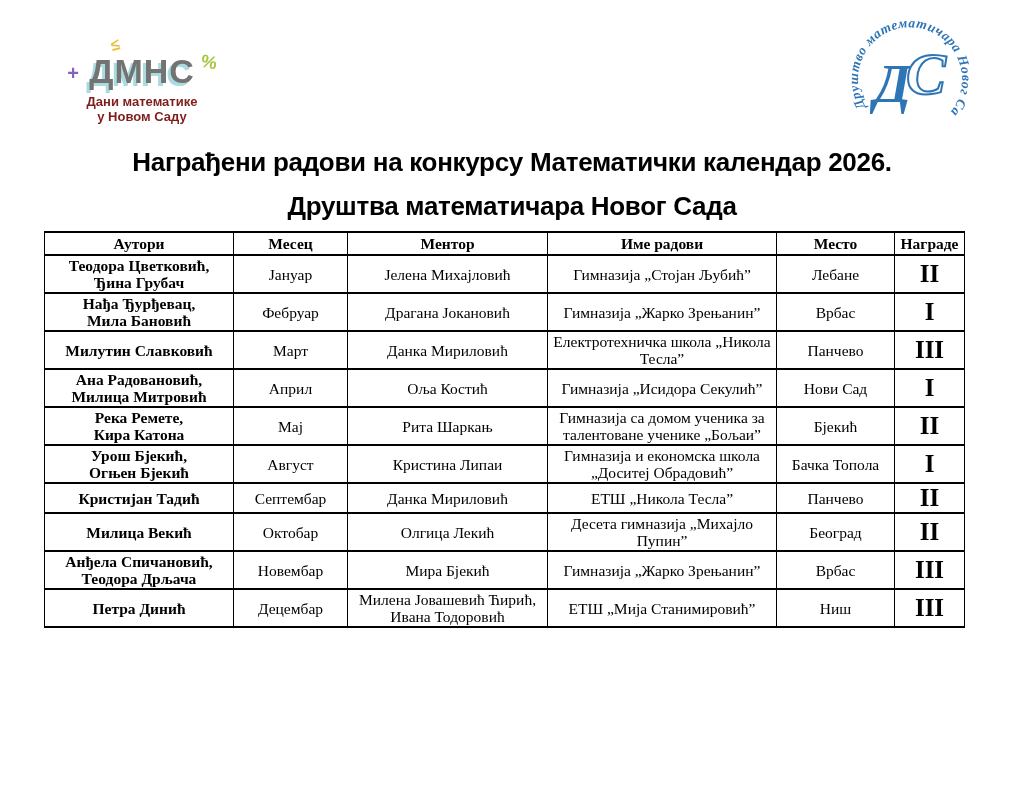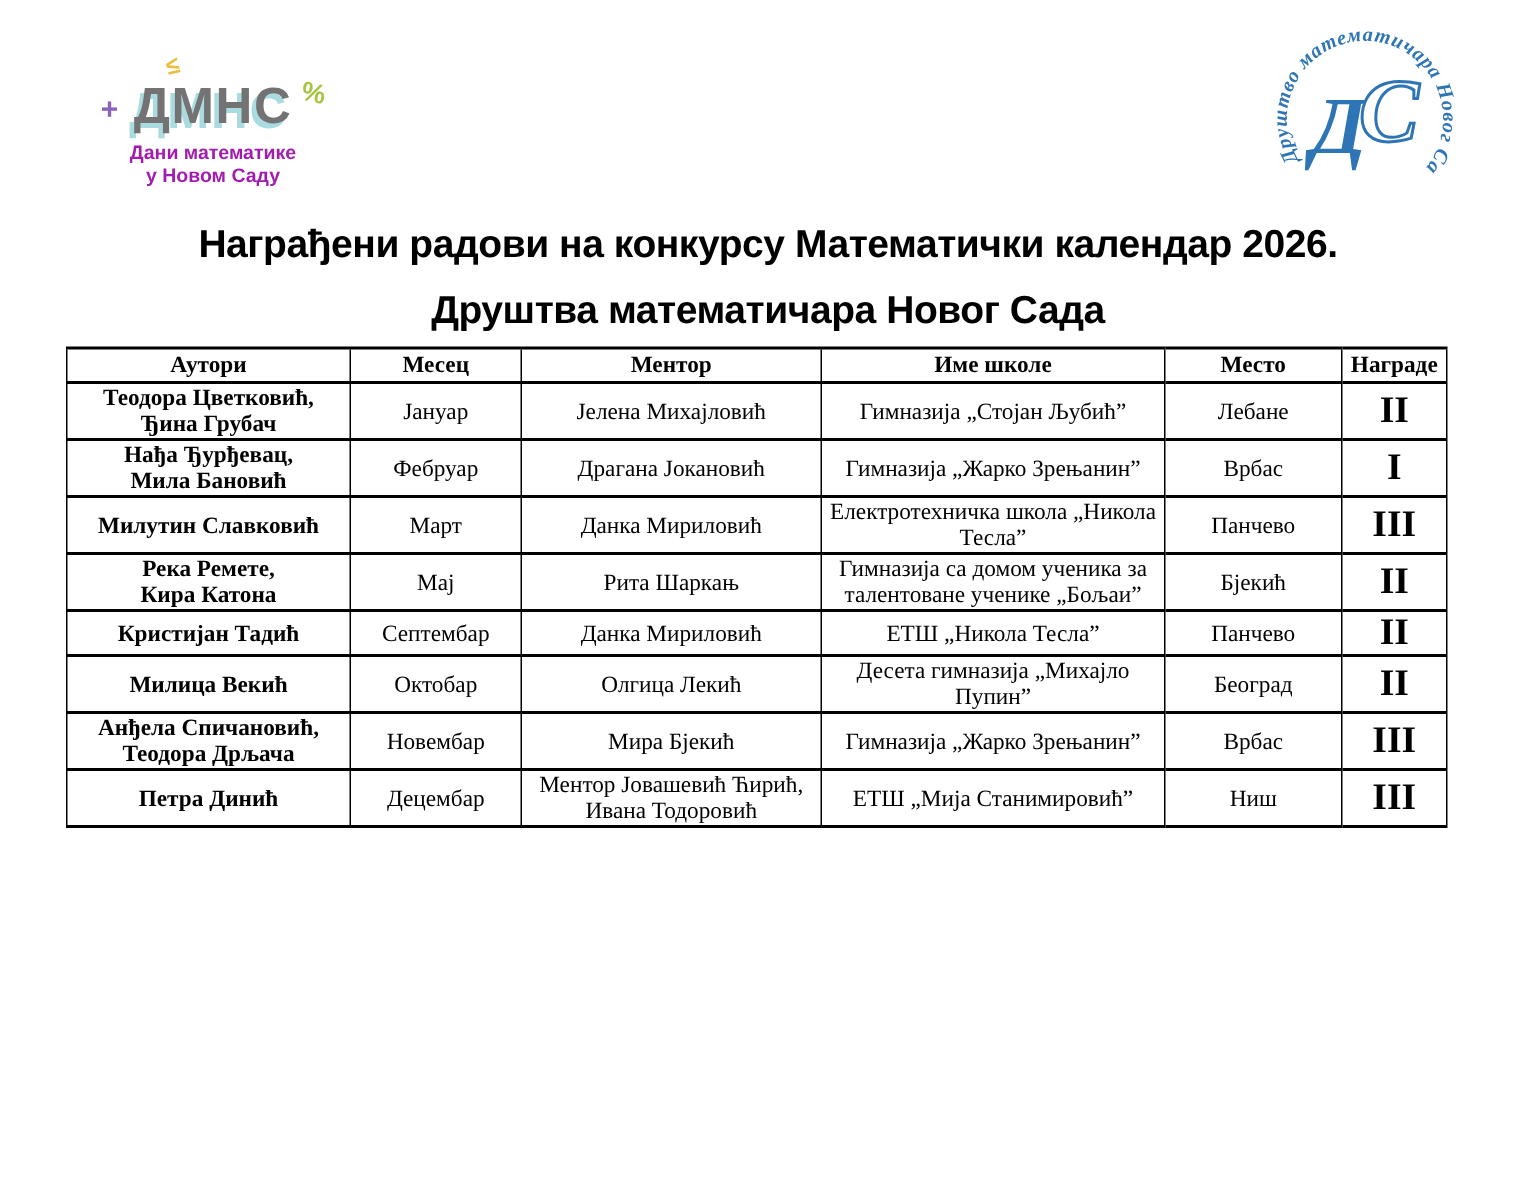--- a/index.html
+++ b/index.html
@@ -25,21 +25,21 @@
   }
   .plus {
     position:absolute; left:-22px; top:10px; color:#8b62b9;
     font-weight:800; font-size:20px;
   }
   .pct {
     position:absolute; right:-22px; top:0px; color:#a5c53f;
     font-weight:800; font-size:18px; transform:rotate(12deg);
   }
   .tagline {
-    margin-top:3px; font-size:13px; font-weight:700; color:#a21caf;
+    margin-top:3px; font-size:13px; font-weight:700; color:#7f1d1d;
     line-height:15px; white-space:pre-line;
   }
 
   
   .logo-right { position:absolute; left:828px; top:10px; width:164px; height:124px; }
 
   
   .title {
     position:absolute; top:140px; left:0; width:100%; text-align:center;
     font-family:"Liberation Sans", sans-serif; font-weight:700;
@@ -103,21 +103,21 @@
         <col style="width:200px">
       <col style="width:229px">
         <col style="width:118px">
         <col style="width:70px">
     </colgroup>
     <thead>
       <tr>
         <th>Аутори</th>
         <th>Месец</th>
         <th>Ментор</th>
-        <th>Име школе</th>
+        <th>Име радови</th>
         <th>Место</th>
         <th>Награде</th>
       </tr>
     </thead>
     <tbody>
       <tr>
         <td class="c-authors">Теодора Цветковић,
 Ђина Грубач</td>
         <td class="c-month">Јануар</td>
         <td class="c-mentor">Јелена Михајловић</td>
@@ -136,27 +136,45 @@
       </tr>
       <tr>
         <td class="c-authors">Милутин Славковић</td>
         <td class="c-month">Март</td>
         <td class="c-mentor">Данка Мириловић</td>
         <td class="c-school">Електротехничка школа „Никола Тесла”</td>
         <td class="c-place">Панчево</td>
         <td class="c-prize">III</td>
       </tr>
       <tr>
+        <td class="c-authors">Ана Радовановић,
+Милица Митровић</td>
+        <td class="c-month">Април</td>
+        <td class="c-mentor">Оља Костић</td>
+        <td class="c-school">Гимназија „Исидора Секулић”</td>
+        <td class="c-place">Нови Сад</td>
+        <td class="c-prize">I</td>
+      </tr>
+      <tr>
         <td class="c-authors">Река Ремете,
 Кира Катона</td>
         <td class="c-month">Мај</td>
         <td class="c-mentor">Рита Шаркањ</td>
         <td class="c-school">Гимназија са домом ученика за талентоване ученике „Бољаи”</td>
         <td class="c-place">Бјекић</td>
         <td class="c-prize">II</td>
+      </tr>
+      <tr>
+        <td class="c-authors">Урош Бјекић,
+Огњен Бјекић</td>
+        <td class="c-month">Август</td>
+        <td class="c-mentor">Кристина Липаи</td>
+        <td class="c-school">Гимназија и економска школа „Доситеј Обрадовић”</td>
+        <td class="c-place">Бачка Топола</td>
+        <td class="c-prize">I</td>
       </tr>
       <tr>
         <td class="c-authors">Кристијан Тадић</td>
         <td class="c-month">Септембар</td>
         <td class="c-mentor">Данка Мириловић</td>
         <td class="c-school">ЕТШ „Никола Тесла”</td>
         <td class="c-place">Панчево</td>
         <td class="c-prize">II</td>
       </tr>
       <tr>
@@ -172,21 +190,21 @@
 Теодора Дрљача</td>
         <td class="c-month">Новембар</td>
         <td class="c-mentor">Мира Бјекић</td>
         <td class="c-school">Гимназија „Жарко Зрењанин”</td>
         <td class="c-place">Врбас</td>
         <td class="c-prize">III</td>
       </tr>
       <tr>
         <td class="c-authors">Петра Динић</td>
         <td class="c-month">Децембар</td>
-        <td class="c-mentor">Ментор Јовашевић Ћирић,
+        <td class="c-mentor">Милена Јовашевић Ћирић,
 Ивана Тодоровић</td>
         <td class="c-school">ЕТШ „Мија Станимировић”</td>
         <td class="c-place">Ниш</td>
         <td class="c-prize">III</td>
       </tr>
     </tbody>
   </table>
 
 </div>
 

